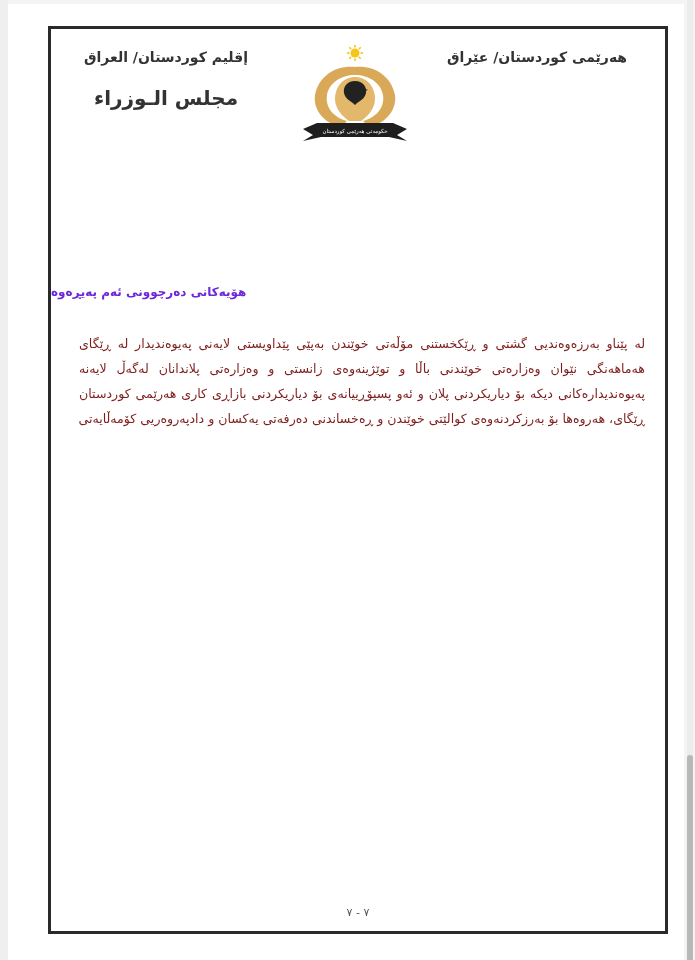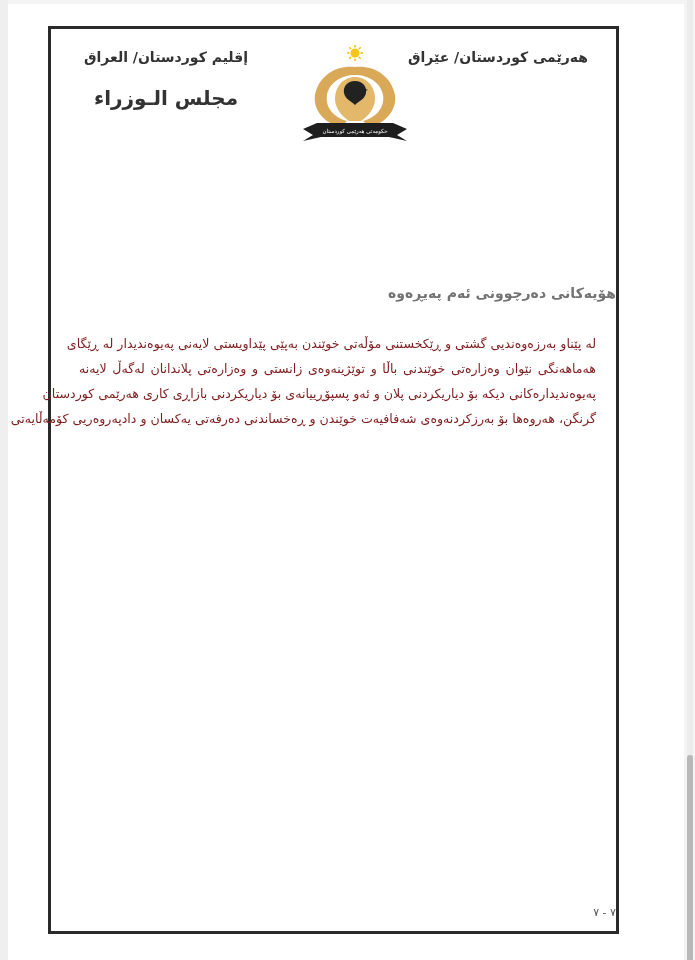--- a/index.html
+++ b/index.html
@@ -19,40 +19,40 @@
       left: 8px;
       top: 4px;
       width: 676px;
       height: 956px;
       background: #ffffff;
     }
     .page-frame {
       position: absolute;
       left: 40px;
       top: 22px;
-      width: 571px;
+      width: 620px;
       height: 908px;
       border: 3px solid #2a2a2a;
       box-sizing: border-box;
       background: #ffffff;
     }
     .header-left {
       position: absolute;
       left: 30px;
       top: 18px;
       width: 170px;
       text-align: center;
       direction: rtl;
     }
     .header-right {
       position: absolute;
       right: 28px;
       top: 18px;
       width: 190px;
-      text-align: right;
+      text-align: left;
       direction: rtl;
     }
     .hdr-line1 {
       font-size: 14px;
       font-weight: bold;
       color: #333;
       line-height: 20px;
       white-space: nowrap;
     }
     .hdr-line2 {
@@ -68,25 +68,25 @@
       left: 246px;
       top: 14px;
       width: 116px;
       height: 104px;
     }
     .doc-title {
       position: absolute;
       left: 0;
       right: 0;
       top: 256px;
-      text-align: right;
-      direction: rtl;
-      font-size: 14px;
+      text-align: left;
+      direction: rtl;
+      font-size: 12px;
       font-weight: bold;
-      color: #737373;
+      color: #6d28d9;
     }
     .doc-body {
       position: absolute;
       left: 28px;
       right: 20px;
       top: 302px;
       direction: rtl;
       text-align: justify;
       font-size: 12.6px;
       line-height: 25px;
@@ -99,21 +99,21 @@
       text-align-last: justify;
     }
     .doc-body .line.last {
       text-align-last: right;
     }
     .page-number {
       position: absolute;
       left: 0;
       right: 0;
       bottom: 12px;
-      text-align: right;
+      text-align: center;
       font-size: 11px;
       color: #555;
       letter-spacing: 2px;
     }
     .scroll-track {
       position: absolute;
       right: 2px;
       top: 0;
       width: 6px;
       height: 960px;
@@ -182,21 +182,21 @@
     <div class="header-right">
       <div class="hdr-line1">هەرێمی کوردستان/ عێراق</div>
     </div>
 
     <div class="doc-title">هۆیەکانی دەرچوونی ئەم پەیڕەوە</div>
 
     <div class="doc-body">
       <span class="line">لە پێناو بەرزەوەندیی گشتی و ڕێکخستنی مۆڵەتی خوێندن بەپێی پێداویستی لایەنی پەیوەندیدار لە ڕێگای</span>
       <span class="line">هەماهەنگی نێوان وەزارەتی خوێندنی باڵا و توێژینەوەی زانستی و وەزارەتی پلاندانان لەگەڵ لایەنە</span>
       <span class="line">پەیوەندیدارەکانی دیکە بۆ دیاریکردنی پلان و ئەو پسپۆڕییانەی بۆ دیاریکردنی بازاڕی کاری هەرێمی کوردستان</span>
-      <span class="line">گرنگن، هەروەها بۆ بەرزکردنەوەی شەفافیەت خوێندن و ڕەخساندنی دەرفەتی یەکسان و دادپەروەریی کۆمەڵایەتی</span>
+      <span class="line">ڕێگای، هەروەها بۆ بەرزکردنەوەی کوالێتی خوێندن و ڕەخساندنی دەرفەتی یەکسان و دادپەروەریی کۆمەڵایەتی</span>
     </div>
 
     <div class="page-number">٧ - ٧</div>
   </div>
 </div>
 
 <div class="scroll-track"></div>
 <div class="scroll-thumb"></div>
 
 </body></html>

